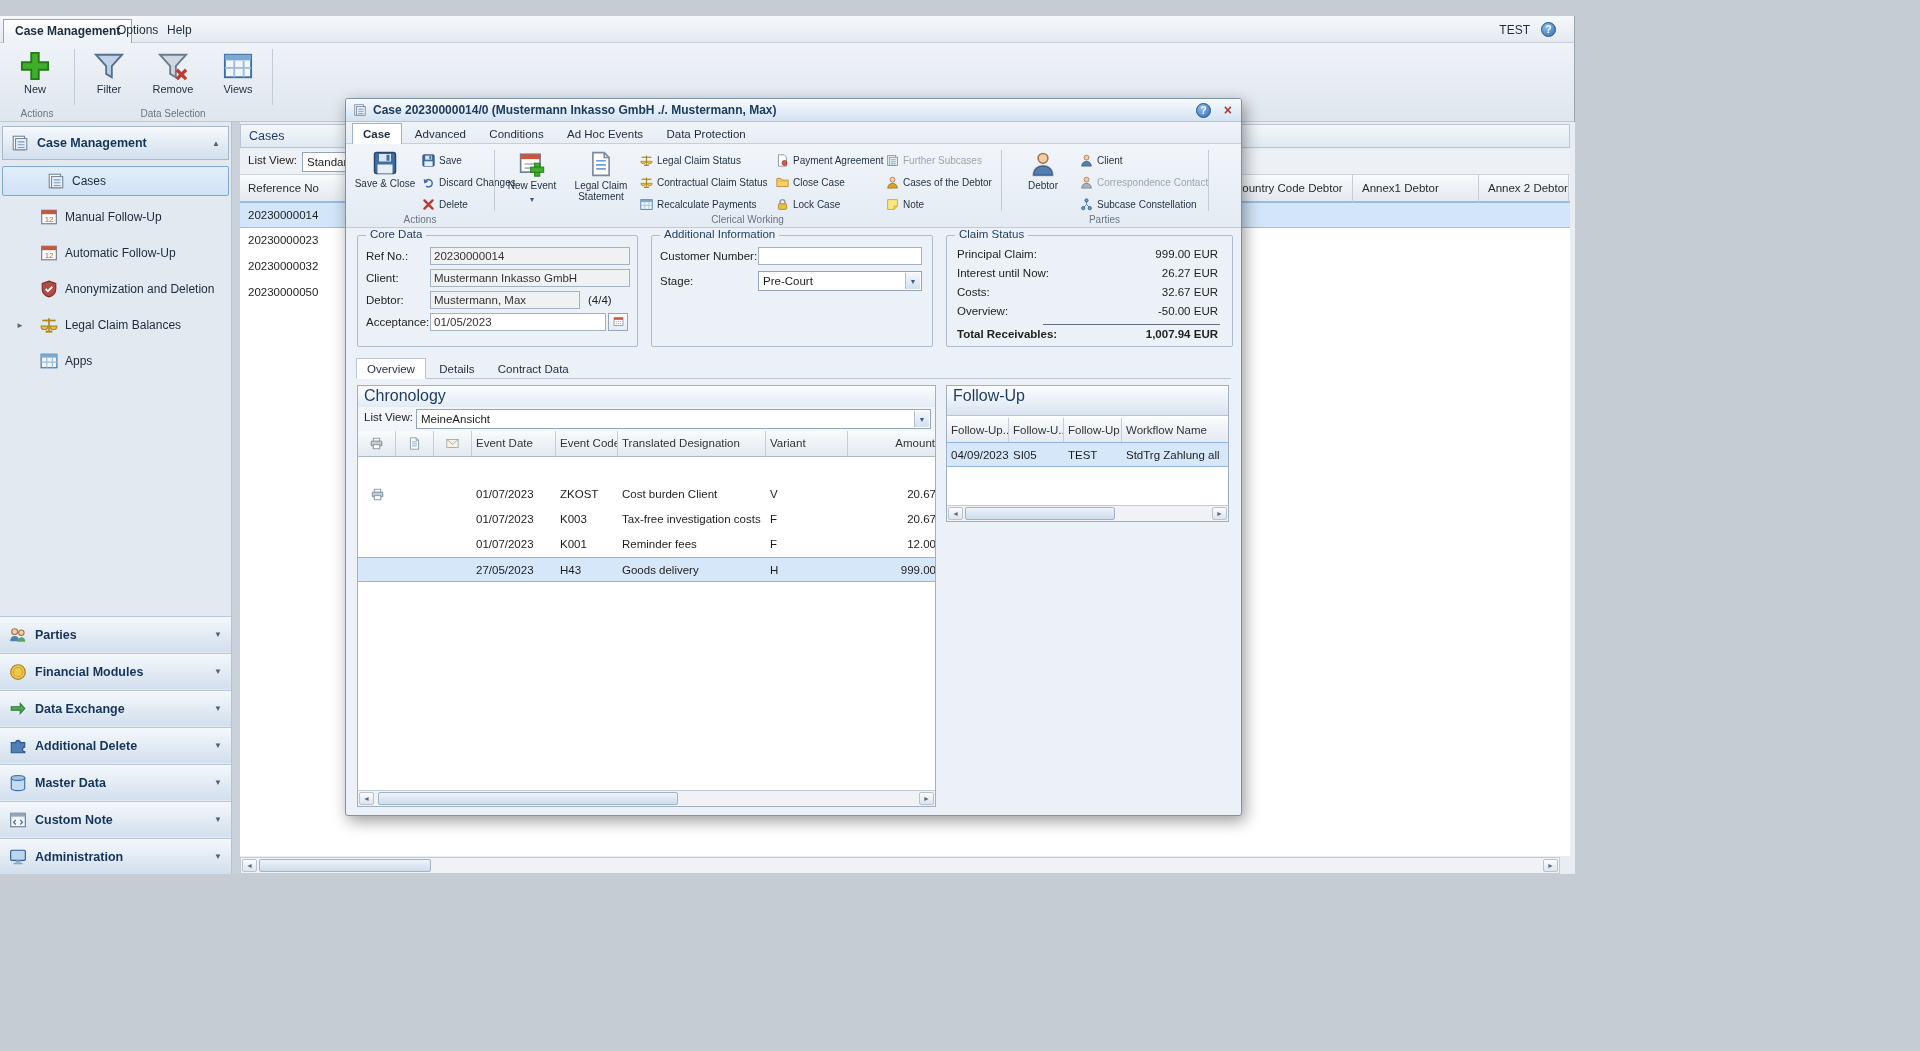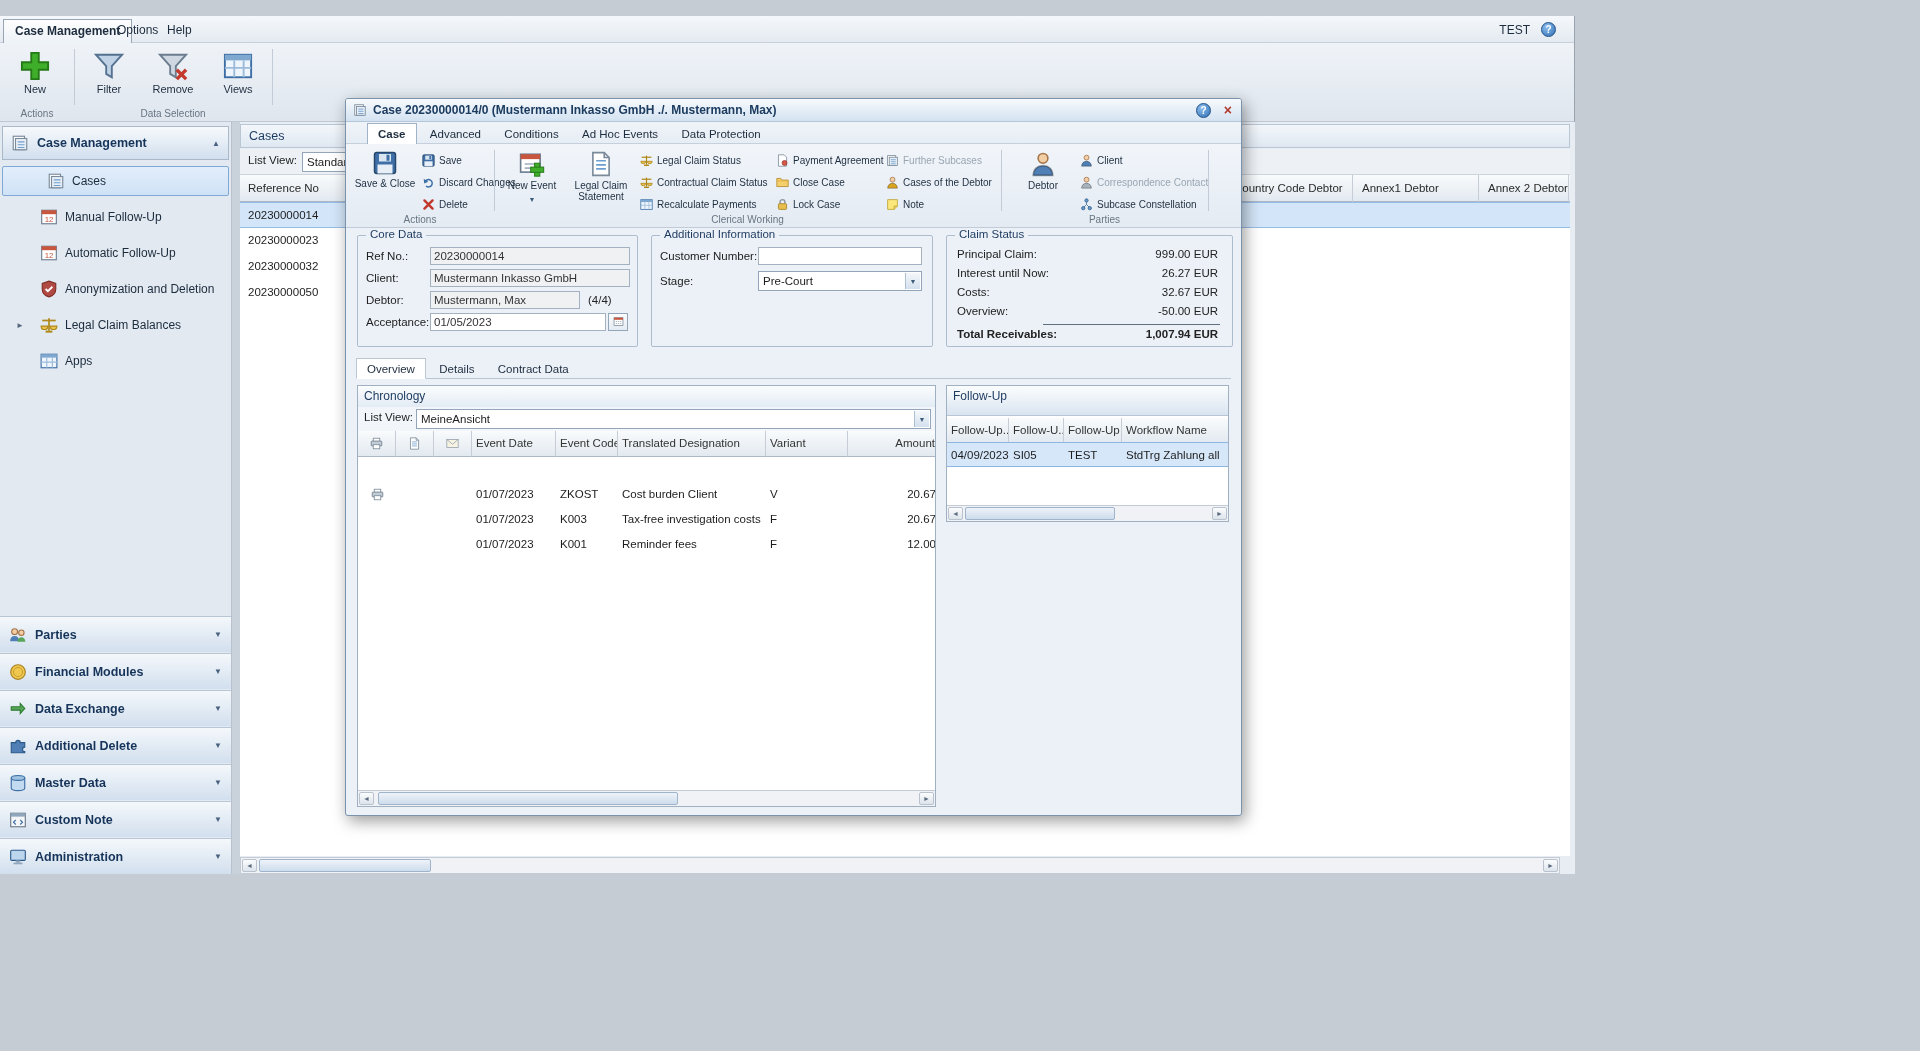--- a/index.html
+++ b/index.html
@@ -47,21 +47,21 @@
 
 .hscroll{position:absolute;height:17px;background:#f0f2f5;border:1px solid #c3cbd4}
 .sbtn{position:absolute;top:1px;width:15px;height:13px;background:linear-gradient(#fbfcfd,#dde4ec);border:1px solid #b9c2cd;color:#5a6b7e;font-size:7px;line-height:11px;text-align:center;border-radius:2px}
 .sthumb{position:absolute;top:1px;height:13px;background:linear-gradient(#eef3f9,#cddcec);border:1px solid #9fb4ca;border-radius:2px}
 
 .dialog{position:absolute;left:345px;top:82px;width:897px;height:718px;background:#ecf1f8;border:1px solid #7a93ad;border-radius:3px;box-shadow:3px 5px 16px rgba(0,0,0,.4);z-index:10}
 .dlg-title{position:absolute;left:0;top:0;right:0;height:23px;background:linear-gradient(#f7fafd,#d3e2f1);border-bottom:1px solid #b5c6d8;border-radius:2px 2px 0 0}
 .dlg-title svg{position:absolute;left:7px;top:4px}
 .dlg-title-text{position:absolute;left:27px;top:4px;font-weight:bold;font-size:12px;color:#1c3c60;white-space:nowrap}
 .dlg-close{position:absolute;right:9px;top:3px;font-size:14px;font-weight:bold;color:#b03a2e;line-height:16px}
-.dtabs{position:absolute;left:0;top:23px;right:0;height:22px;background:linear-gradient(#f0f4f9,#e6edf4);border-bottom:1px solid #c6d0dc;padding-left:21px}
+.dtabs{position:absolute;left:0;top:23px;right:0;height:22px;background:linear-gradient(#f0f4f9,#e6edf4);border-bottom:1px solid #c6d0dc;padding-left:6px}
 .dtab{display:inline-block;height:21px;line-height:21px;padding:0 10px;margin-top:1px;font-size:11.5px;color:#1d2c3e}
 .dtab.active{background:#fff;border:1px solid #9fb2c6;border-bottom:none;font-weight:bold}
 .dribbon{position:absolute;left:0;top:45px;right:0;height:84px;background:linear-gradient(#f1f5fa,#e4ebf3);border-bottom:1px solid #c2ccd8}
 .dribbon .rbig{font-size:10px;top:3px}
 .split-arr{font-size:7px;color:#3f5b7a;line-height:8px}
 .rsm{position:absolute;display:flex;align-items:center;gap:4px;height:17px;font-size:10px;color:#1e2e40;white-space:nowrap}
 .rsm .disabled{color:#9aa6b2}
 
 .gbox{position:absolute;border:1px solid #aebdcd;border-radius:2px}
 .gbox .lg{position:absolute;top:-8px;left:8px;background:#ecf1f8;padding:0 4px;font-size:11.5px;color:#1d3a5f}
@@ -71,21 +71,21 @@
 .calbtn{position:absolute;width:20px;height:18px;border:1px solid #93a5b8;background:linear-gradient(#fdfdfe,#e4ebf3);text-align:center;line-height:15px}
 .cs-label{position:absolute;left:10px;font-size:11.5px;color:#222;white-space:nowrap}
 .cs-val{position:absolute;right:14px;font-size:11.5px;color:#222;text-align:right;white-space:nowrap}
 .sumline{position:absolute;height:1px;background:#5f6f80}
 .bold{font-weight:bold}
 
 .ctabs{position:absolute;left:10px;right:10px;height:22px;border-bottom:1px solid #b9c6d4}
 .ctabs .dtab.active{background:#fff;border:1px solid #b9c6d4;border-bottom:1px solid #fff;font-weight:normal}
 
 .panel{position:absolute;border:1px solid #9fb0c3;background:#fff;overflow:hidden}
-.panel-hd{height:30px;background:linear-gradient(#fbfdfe,#d9e4f0);border-bottom:1px solid #b7c4d3;font-size:12px;line-height:20px;padding-left:6px;color:#1d3a5f}
+.panel-hd{height:30px;background:linear-gradient(#fbfdfe,#d9e4f0);border-bottom:1px solid #b7c4d3;font-size:16px;line-height:20px;padding-left:6px;color:#1d3a5f}
 .lv-row{position:absolute;left:0;right:0;top:21px;height:24px;background:#f2f5f9}
 .chron-grid{position:absolute;left:0;right:0;top:45px;bottom:17px;overflow:hidden;background:#fff}
 .gh{position:absolute;top:0;height:26px;background:linear-gradient(#f9fbfc,#e2e9f0);border-right:1px solid #c6cdd6;border-bottom:1px solid #adb8c4;font-size:11.5px;color:#333;line-height:25px;padding:0 4px;overflow:hidden;white-space:nowrap}
 .gh.icocell{text-align:center;padding:0}
 .gh.right{text-align:right}
 .grow{position:absolute;left:0;right:0;height:25px}
 .grow.sel{background:#d7e7fa;border-top:1px solid #8fb6e0;border-bottom:1px solid #8fb6e0}
 .gc{position:absolute;top:0;font-size:11.5px;line-height:24px;padding:0 4px;overflow:hidden;white-space:nowrap}
 .gc.icon-cell{text-align:center;padding:0}
 .gc.right{text-align:right}
@@ -646,20 +646,27 @@
           <span class="gc" style="left:408px;width:82px">F</span>
           <span class="gc right" style="left:490px;width:92px">20.67</span>
         </div>
         <div class="grow" style="top:101px">
           <span class="gc" style="left:114px;width:84px">01/07/2023</span>
           <span class="gc" style="left:198px;width:62px">K001</span>
           <span class="gc" style="left:260px;width:148px">Reminder fees</span>
           <span class="gc" style="left:408px;width:82px">F</span>
           <span class="gc right" style="left:490px;width:92px">12.00</span>
         </div>
+        <div class="grow sel" style="top:126px">
+          <span class="gc" style="left:114px;width:84px">27/05/2023</span>
+          <span class="gc" style="left:198px;width:62px">H43</span>
+          <span class="gc" style="left:260px;width:148px">Goods delivery</span>
+          <span class="gc" style="left:408px;width:82px">H</span>
+          <span class="gc right" style="left:490px;width:92px">999.00</span>
+        </div>
       </div>
       <div class="hscroll" style="left:-1px;right:-1px;bottom:-1px">
         <div class="sbtn" style="left:1px">◄</div>
         <div class="sthumb" style="left:20px;width:300px"></div>
         <div class="sbtn" style="right:1px">►</div>
       </div>
     </div>
 
     <div class="panel" style="left:600px;top:286px;width:283px;height:137px">
       <div class="panel-hd">Follow-Up</div>

